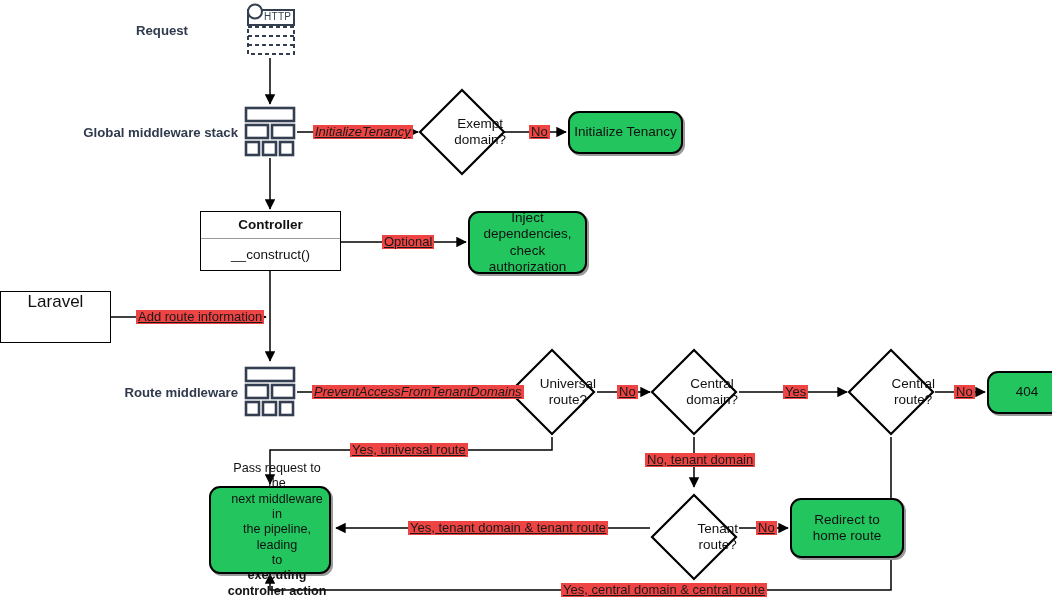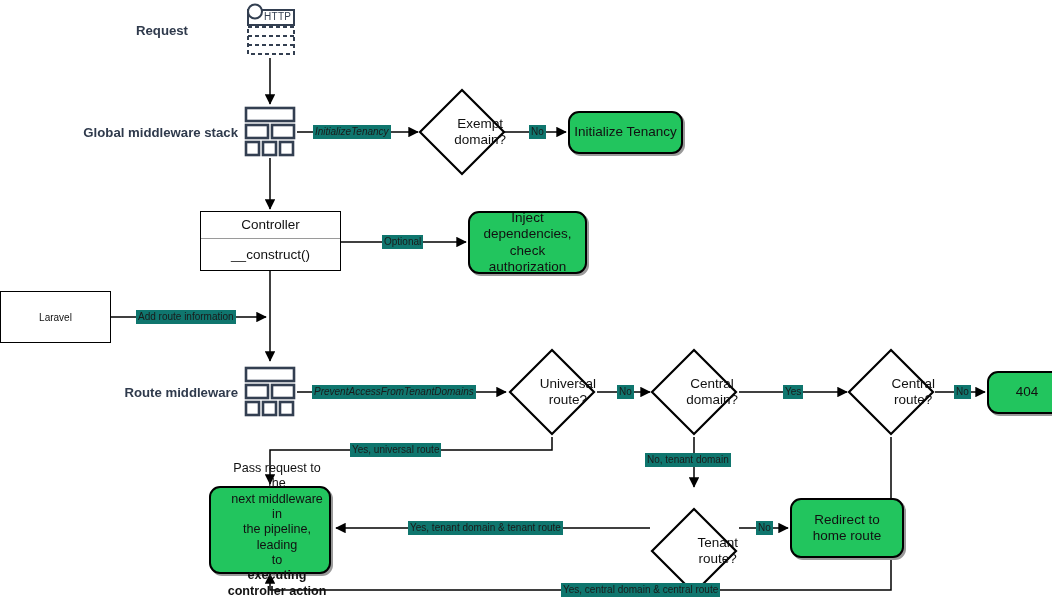--- a/index.html
+++ b/index.html
@@ -28,23 +28,23 @@
   }
   .node {
     position: absolute;
     box-sizing: border-box;
   }
   
   .rect-plain {
     border: 1.6px solid #000000;
     background: #ffffff;
     display: flex;
-    align-items: center;
+    align-items: flex-start;
     justify-content: center;
-    font-size: 10px;
+    font-size: 17px;
     color: #111111;
   }
   
   .rounded-box {
     border: 2.4px solid #000000;
     border-radius: 11px;
     background: #22c55e;
     display: flex;
     align-items: center;
     justify-content: center;
@@ -63,21 +63,21 @@
   .class-box {
     border: 1.6px solid #000000;
     background: #ffffff;
     display: flex;
     flex-direction: column;
   }
   .class-box .cb-title {
     height: 26px;
     line-height: 26px;
     text-align: center;
-    font-weight: normal;
+    font-weight: bold;
     font-size: 13.5px;
     color: #111111;
     border-bottom: 1px solid #9a9a9a;
   }
   .class-box .cb-body {
     flex: 1;
     display: flex;
     align-items: center;
     justify-content: center;
     font-size: 13.5px;
@@ -108,26 +108,27 @@
     position: absolute;
     font-weight: bold;
     font-size: 13.2px;
     color: #2f3a4c;
     white-space: nowrap;
     text-align: right;
   }
   
   .edge-label {
     position: absolute;
-    font-size: 10px;
+    font-size: 13px;
     color: #1a1a1a;
-    background: #0f766e;
+    background: #ef4444;
     white-space: nowrap;
     padding: 0 2px;
     line-height: 14px;
+    text-decoration: underline;
   }
   .edge-label.italic {
     font-style: italic;
   }
   
   .icon-wrap { position: absolute; }
   .bold-inline { font-weight: bold; }
 </style>
 </head>
 <body>
@@ -275,21 +276,21 @@
     <div class="dia-label">
       <div>Central</div>
       <div>route?</div>
     </div>
   </div>
 
   <div class="node rounded-box" style="left:987px; top:371px; width:80px; height:43px;">
     <span>404</span>
   </div>
 
-  <div class="node diamond" style="left:650px; top:507px; width:88px; height:88px;">
+  <div class="node diamond" style="left:650px; top:493px; width:88px; height:88px;">
     <svg class="dia-shape" viewBox="0 0 88 88" preserveAspectRatio="none">
       <polygon points="44,2 86,44 44,86 2,44" fill="#ffffff" stroke="#000000" stroke-width="2.2"></polygon>
     </svg>
     <div class="dia-label">
       <div>Tenant</div>
       <div>route?</div>
     </div>
   </div>
 
   <div class="node rounded-box" style="left:790px; top:498px; width:114px; height:60px; flex-direction:column;">

